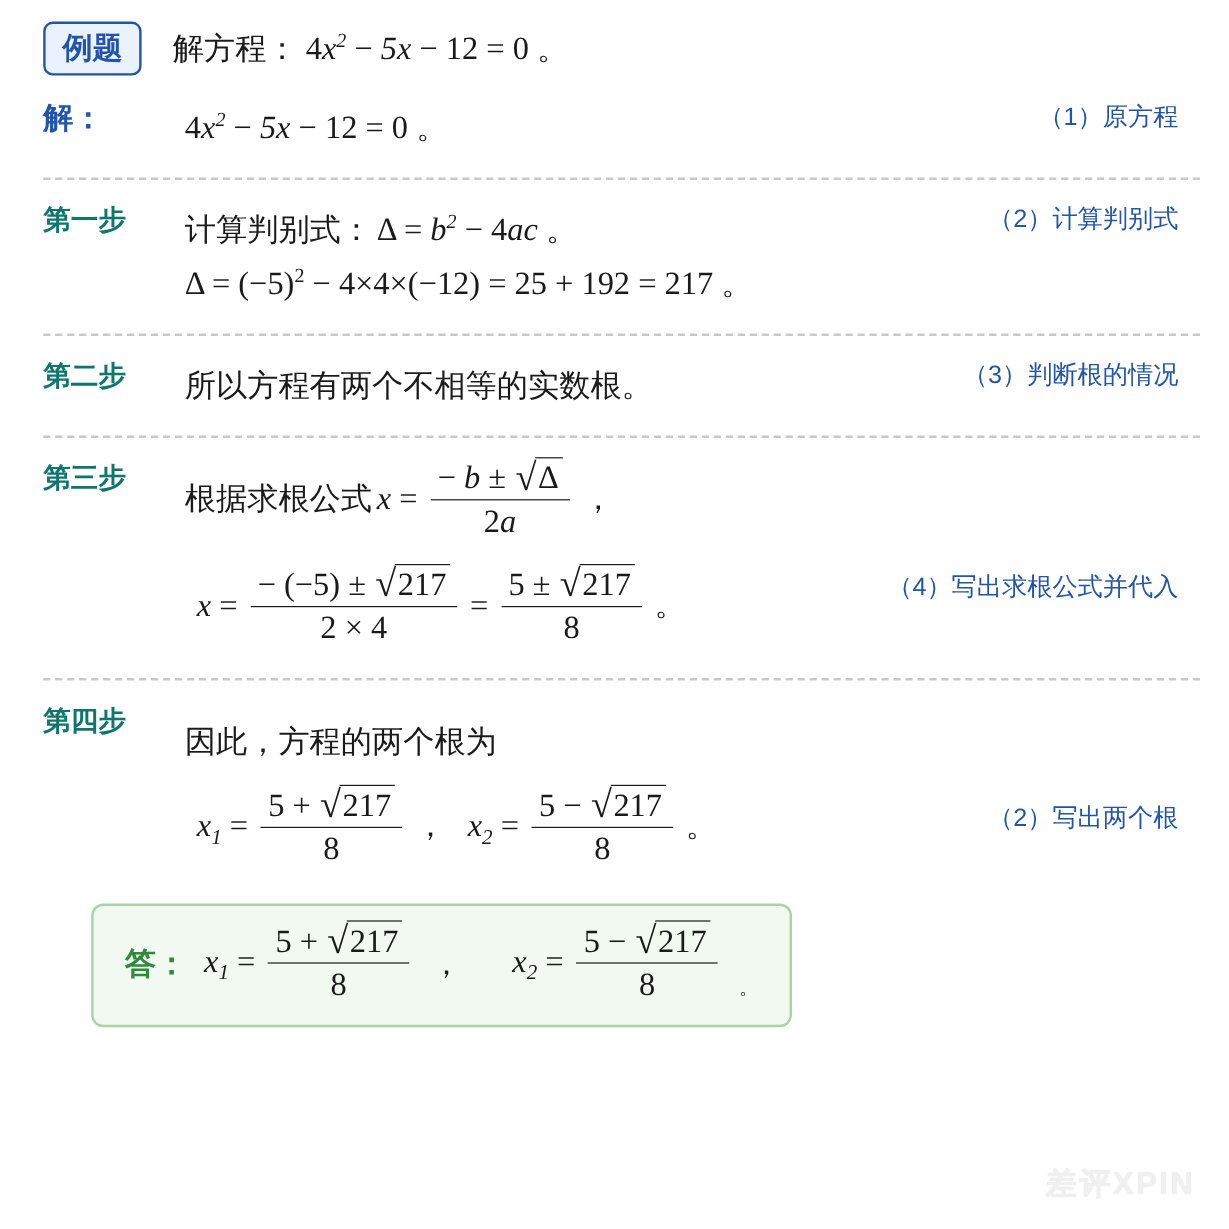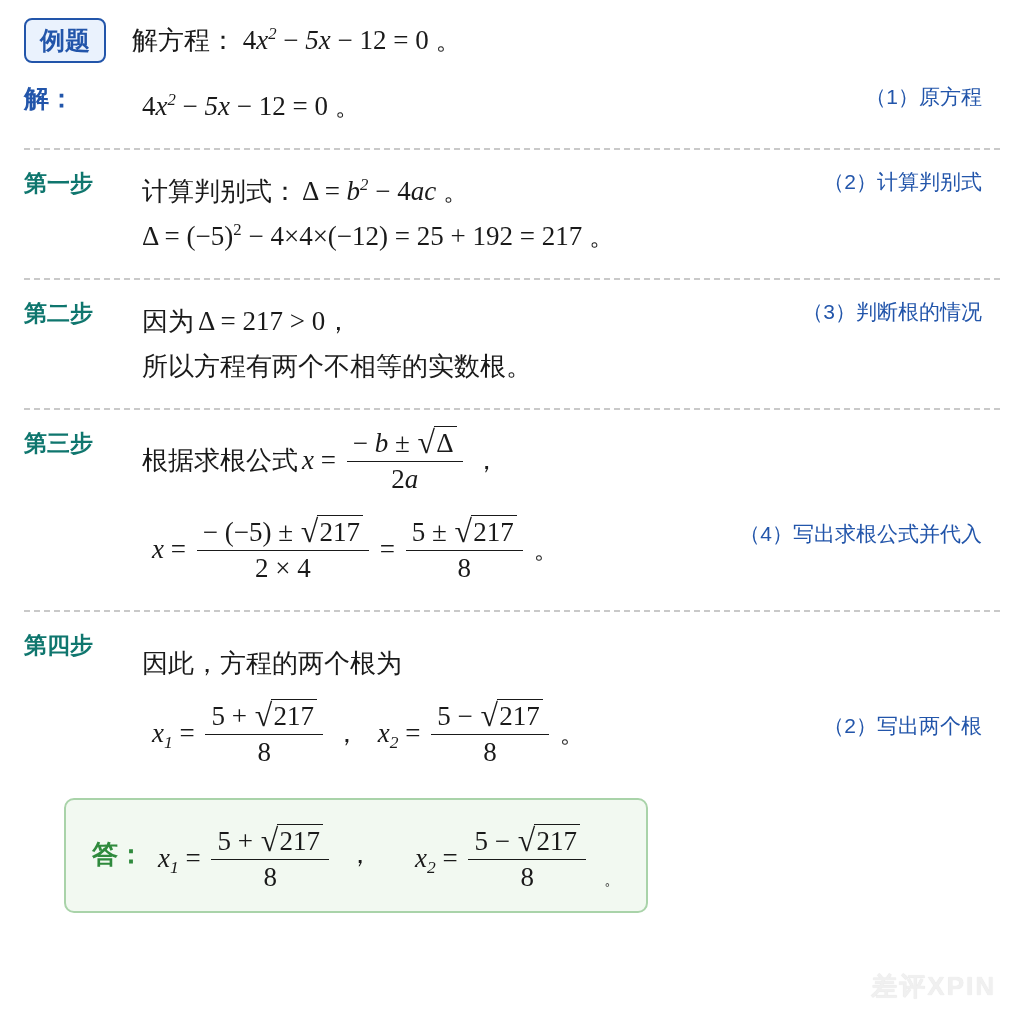--- a/index.html
+++ b/index.html
@@ -13,29 +13,28 @@
     font-family: "Liberation Serif", serif;
     color: #1a1a1a;
     position: relative;
     overflow: hidden;
   }
   .page {
     position: relative;
     width: 1024px;
     height: 1024px;
     box-sizing: border-box;
-    padding: 18px 24px 0 24px;
+    padding: 18px 24px 0 36px;
   }
   
   .math {
     font-family: "Liberation Serif", serif;
     font-style: italic;
     font-size: 27px;
     white-space: nowrap;
-    margin-top: 12px;
   }
   .math .up { font-style: normal; }
   .cn {
     font-family: "Liberation Serif", serif;
     font-style: normal;
     font-size: 26px;
   }
   sup.exp {
     font-size: 0.62em;
     vertical-align: super;
@@ -224,24 +223,20 @@
     </div>
     <div class="annot" style="top:4px;">（2）计算判别式</div>
   </div>
 
   <hr class="divider">
 
   
   <div class="row">
     <div class="label-col">第二步</div>
     <div class="body-col">
-      <div class="line">
-        <span class="cn">因为</span>
-        <span class="math"><span class="up">Δ = 217 &gt; 0</span></span><span class="cn">，</span>
-      </div>
       <div class="line cn">所以方程有两个不相等的实数根。</div>
     </div>
     <div class="annot" style="top:4px;">（3）判断根的情况</div>
   </div>
 
   <hr class="divider">
 
   
   <div class="row">
     <div class="label-col">第三步</div>

